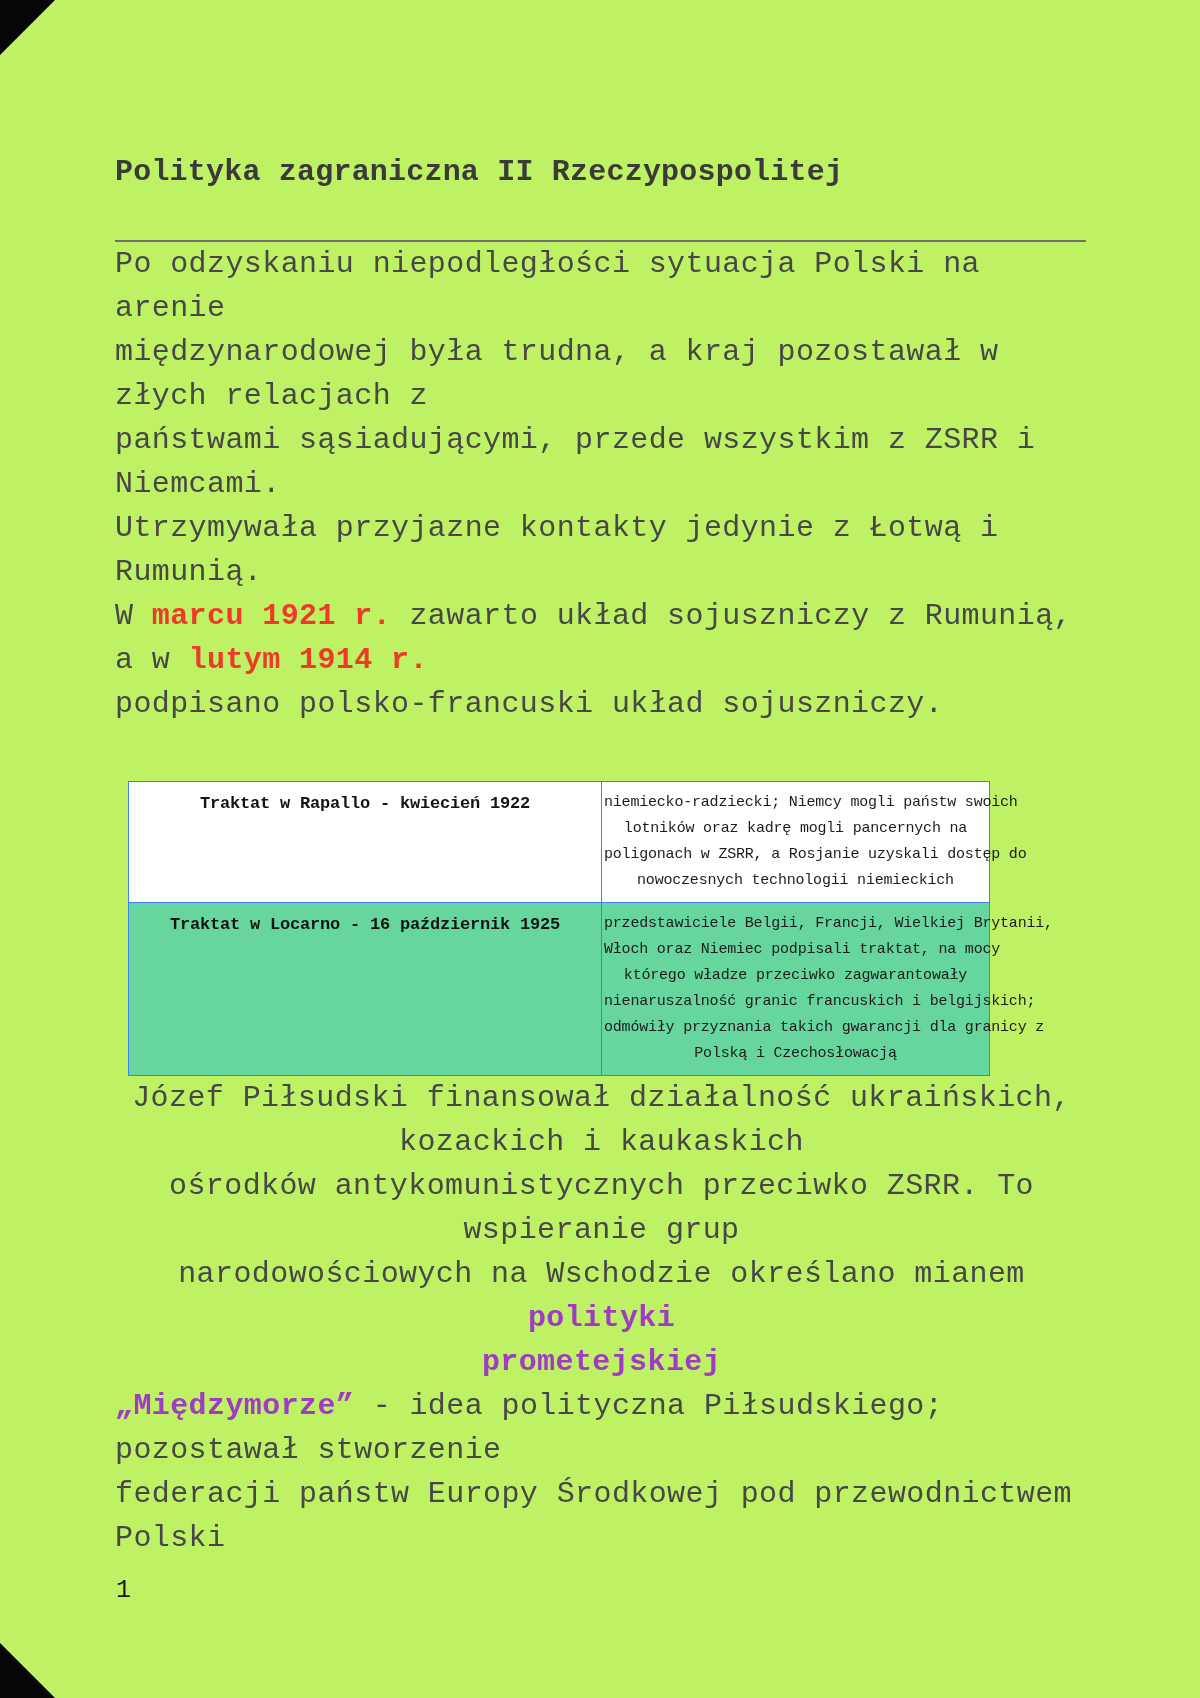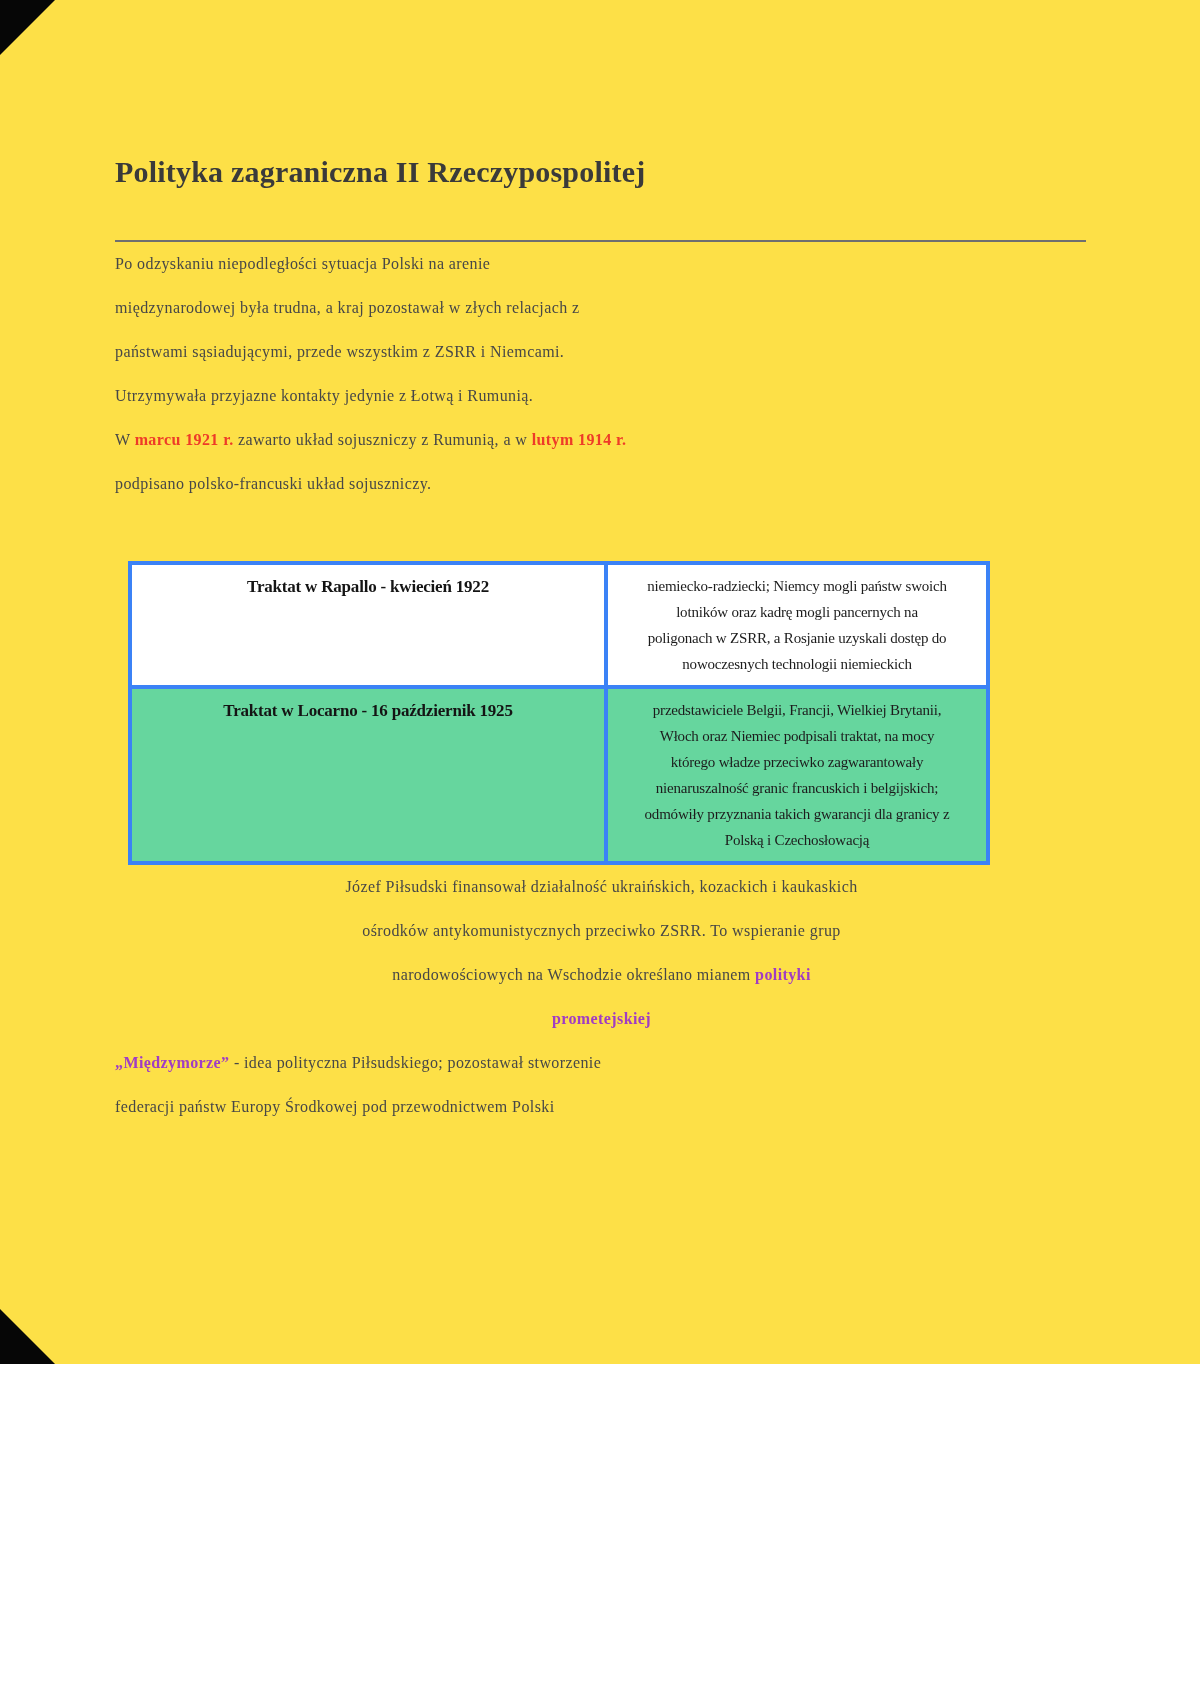--- a/index.html
+++ b/index.html
@@ -1,22 +1,22 @@
 <!DOCTYPE html>
 <html><head>
 <meta charset="utf-8">
 <style>
   html, body { margin: 0; padding: 0; background: #ffffff; }
   .page {
     position: relative;
     width: 1200px;
-    height: 1364px;
-    background: #fde047;
+    height: 1698px;
+    background: #bef264;
     overflow: hidden;
-    font-family: Liberation Serif, serif;
+    font-family: Liberation Mono, monospace;
   }
   .corner { position: absolute; left: 0; width: 0; height: 0; }
   .corner-top    { top: 0;    border-top: 55px solid #060606;    border-right: 55px solid transparent; }
   .corner-bottom { bottom: 0; border-bottom: 55px solid #060606; border-right: 55px solid transparent; }
 
   .content { padding: 0 112px 0 115px; }
 
   h1.title {
     margin: 152px 0 0 0;
     font-size: 30px;
@@ -27,21 +27,21 @@
   }
   .rule {
     margin-top: 48px;
     width: 971px;
     border-top: 2px solid #6f6f6f;
   }
 
   p.body {
     margin: 0;
     white-space: pre-line;
-    font-size: 16px;
+    font-size: 30px;
     line-height: 44px;
     letter-spacing: 0.4px;
     color: #474747;
     max-width: 973px;
   }
   .p-intro       { margin-top: 11px; }
   .p-alliances   { margin-top: 7px;  line-height: 47px; }
   .p-prometheism { margin-top: 76px; text-align: center; }
   .p-miedzymorze { margin-top: 15px; line-height: 45px; }
   .p-beck        { margin-top: 10px; line-height: 45px; }
@@ -50,21 +50,21 @@
   .seg-purple { color: #a03cc4; font-weight: bold; }
   .seg-blue   { color: #3678b5; font-weight: bold; }
 
   table.treaties {
     border-collapse: collapse;
     table-layout: fixed;
     margin: 55px 0 0 13px;
     width: 862px;
   }
   table.treaties td {
-    border: 4px solid #3b82f6;
+    border: 1px solid #3b82f6;
     vertical-align: top;
     text-align: center;
   }
   tr.row-white { height: 115px; background: #ffffff; }
   tr.row-green { height: 161px; background: #66d69e; }
   td.term-cell {
     width: 470px;
     padding-top: 12px;
     font-weight: bold;
     font-size: 17px;

